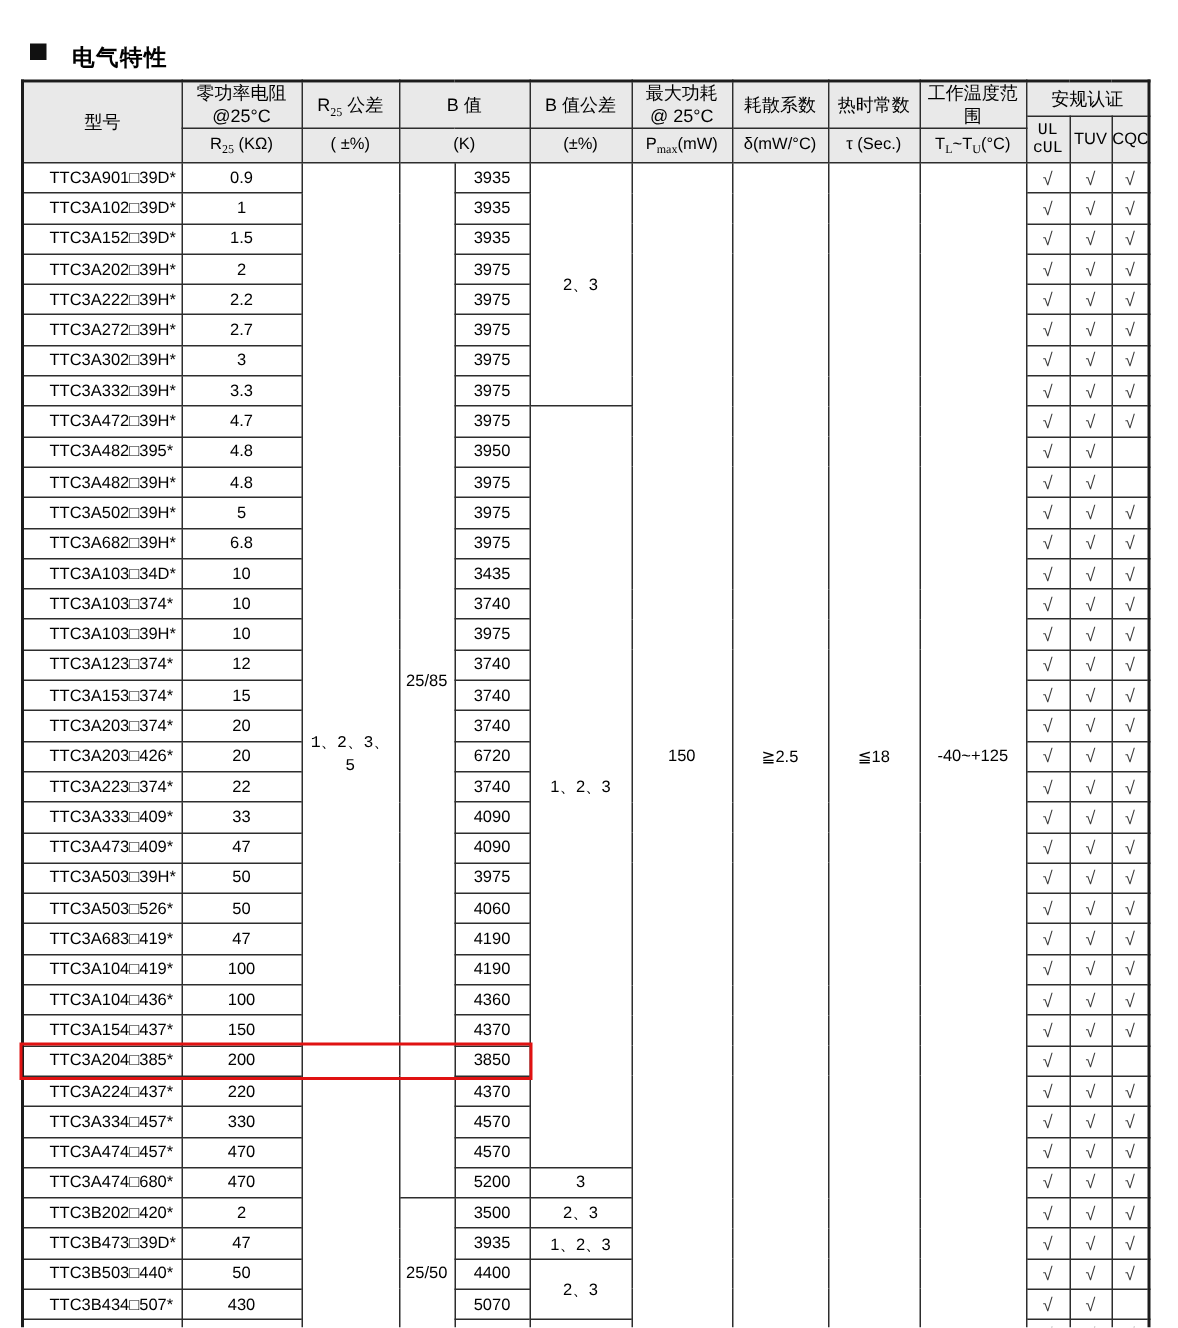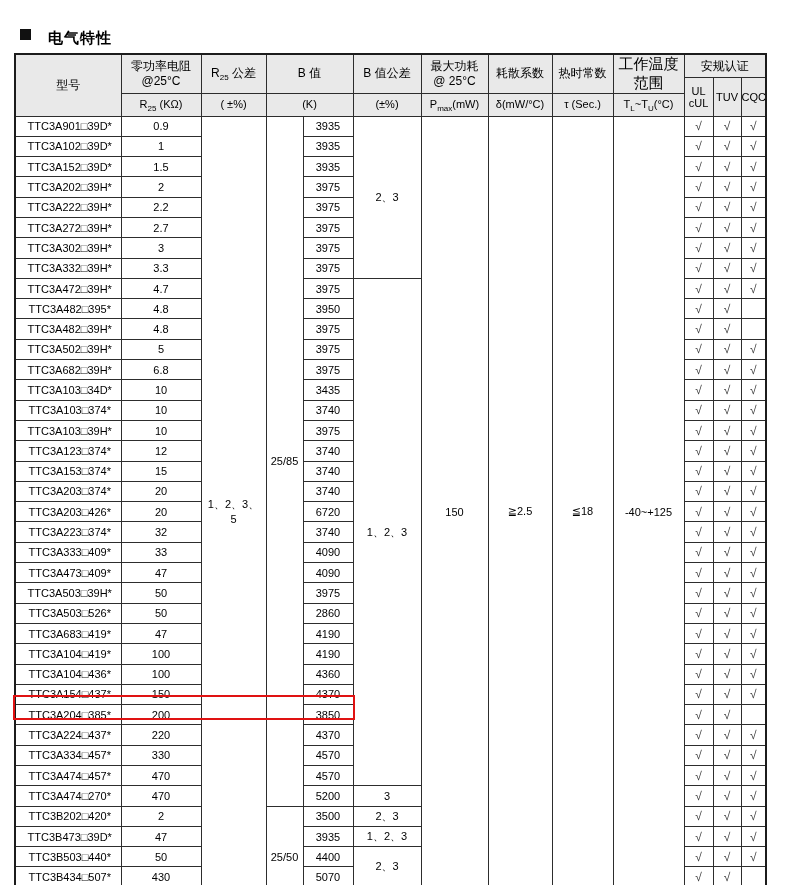--- a/index.html
+++ b/index.html
@@ -10,26 +10,26 @@
   .bullet{width:11px;height:11px;background:#111;display:inline-block;}
   .title-text{margin-left:17px;font-size:15px;font-weight:bold;letter-spacing:1px;}
 
   table{position:absolute;left:14px;top:53px;width:751px;border-collapse:collapse;table-layout:fixed;
         border:2px solid #1c1c1c;}
   th,td{border:1px solid #2d2d2d;padding:0;overflow:hidden;}
   thead th{background:#e9e9e9;font-weight:normal;font-size:12px;text-align:center;vertical-align:middle;line-height:1.25;}
   tr.h1 th{height:22px;}
   tr.h2 th{height:16px;}
   tr.h3 th{height:22px;font-size:11px;}
-  th.small{font-size:15px;margin-top:25px;}
+  th.small{font-size:12px;margin-top:25px;}
   th.certsub{font-size:11px;line-height:1.1;}
-  sub{font-size:8px;line-height:0;}
+  sub{font-size:8px;line-height:0;font-family:Liberation Serif, serif;}
   tbody td{height:19.3px;font-size:11px;text-align:center;vertical-align:middle;background:#fff;}
-  td.model{text-align:center;padding-left:3px;}
-  .wrap{white-space:pre-line;line-height:1.35;}
+  td.model{text-align:left;padding-left:17px;}
+  .wrap{white-space:pre-line;line-height:1.35;font-family:Liberation Mono, monospace;}
   td.check{color:#3d3d3d;font-size:12px;}
 
   .hl-overlay{position:absolute;border:2px solid #e01212;pointer-events:none;}
 
   .watermark{position:absolute;left:262px;top:845px;font-family:"DejaVu Sans Mono",monospace;
              font-weight:bold;font-size:33px;line-height:1;color:#000;letter-spacing:-1px;}
 </style>
 </head>
 <body>
 
@@ -257,21 +257,21 @@
         <tr>
           <td class="model">TTC3A203□426*</td>
           <td>20</td>
           <td class="bval">6720</td>
           <td class="check">√</td>
           <td class="check">√</td>
           <td class="check">√</td>
         </tr>
         <tr>
           <td class="model">TTC3A223□374*</td>
-          <td>32</td>
+          <td>22</td>
           <td class="bval">3740</td>
           <td class="check">√</td>
           <td class="check">√</td>
           <td class="check">√</td>
         </tr>
         <tr>
           <td class="model">TTC3A333□409*</td>
           <td>33</td>
           <td class="bval">4090</td>
           <td class="check">√</td>
@@ -290,21 +290,21 @@
           <td class="model">TTC3A503□39H*</td>
           <td>50</td>
           <td class="bval">3975</td>
           <td class="check">√</td>
           <td class="check">√</td>
           <td class="check">√</td>
         </tr>
         <tr>
           <td class="model">TTC3A503□526*</td>
           <td>50</td>
-          <td class="bval">2860</td>
+          <td class="bval">4060</td>
           <td class="check">√</td>
           <td class="check">√</td>
           <td class="check">√</td>
         </tr>
         <tr>
           <td class="model">TTC3A683□419*</td>
           <td>47</td>
           <td class="bval">4190</td>
           <td class="check">√</td>
           <td class="check">√</td>
@@ -360,21 +360,21 @@
         </tr>
         <tr>
           <td class="model">TTC3A474□457*</td>
           <td>470</td>
           <td class="bval">4570</td>
           <td class="check">√</td>
           <td class="check">√</td>
           <td class="check">√</td>
         </tr>
         <tr>
-          <td class="model">TTC3A474□270*</td>
+          <td class="model">TTC3A474□680*</td>
           <td>470</td>
           <td class="bval">5200</td>
           <td rowspan="1">3</td>
           <td class="check">√</td>
           <td class="check">√</td>
           <td class="check">√</td>
         </tr>
         <tr>
           <td class="model">TTC3B202□420*</td>
           <td>2</td>

